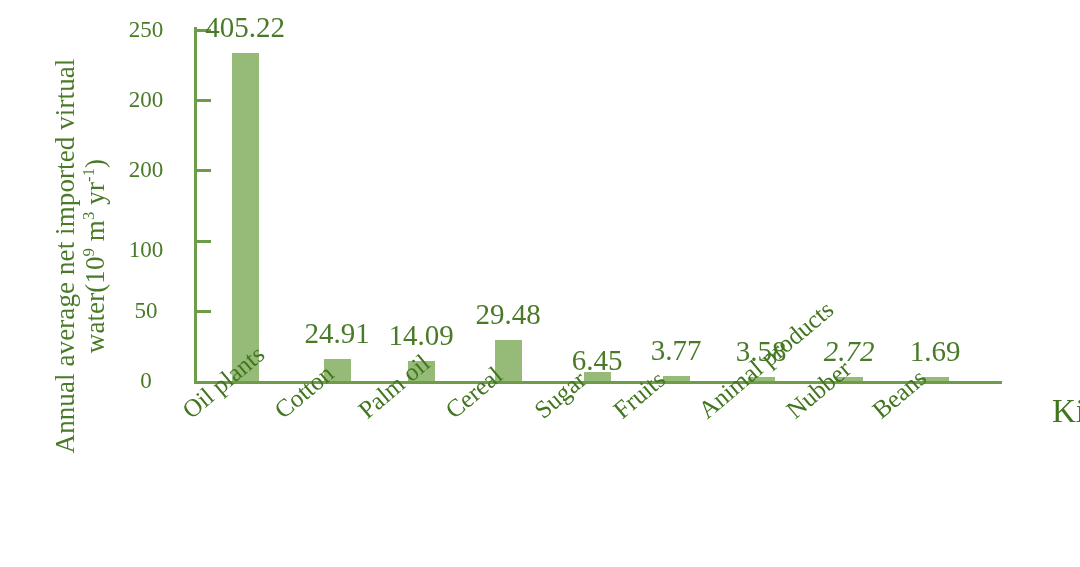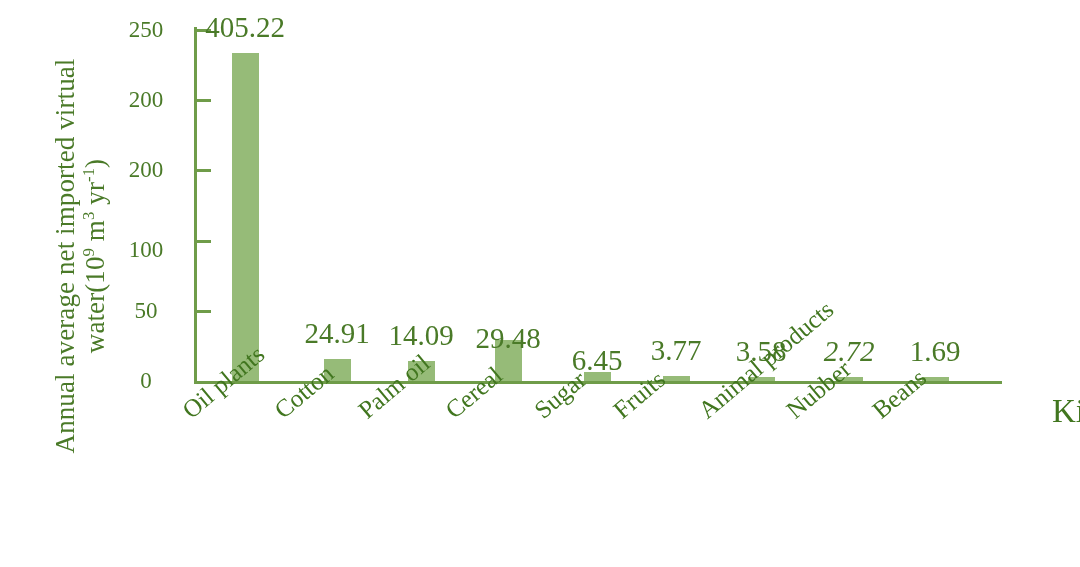--- a/index.html
+++ b/index.html
@@ -156,21 +156,21 @@
       <div class="bar" title="Sugar: 6.45" style="left: 583.5px; width: 27px; height: 9.0558px; background: rgb(150, 187, 120);"></div>
       <div class="bar" title="Fruits: 3.77" style="left: 662.5px; width: 27px; height: 5.29308px; background: rgb(150, 187, 120);"></div>
       <div class="bar" title="Animal products: 2.77" style="left: 747.5px; width: 27px; height: 3.88908px; background: rgb(150, 187, 120);"></div>
       <div class="bar" title="Nubber: 2.72" style="left: 835.5px; width: 27px; height: 3.81888px; background: rgb(150, 187, 120);"></div>
       <div class="bar" title="Beans: 2.58" style="left: 921.5px; width: 27px; height: 3.62232px; background: rgb(150, 187, 120);"></div>
     </div>
   <div id="values-layer">
       <div class="bar-value" style="left: 245px; top: 10.8852px;">405.22</div>
       <div class="bar-value" style="left: 337px; top: 316.704px;">24.91</div>
       <div class="bar-value" style="left: 421px; top: 319.218px;">14.09</div>
-      <div class="bar-value" style="left: 508px; top: 297.61px; margin-top: 24px;">29.48</div>
+      <div class="bar-value" style="left: 508px; top: 297.61px;">29.48</div>
       <div class="bar-value" style="left: 597px; top: 344px;">6.45</div>
       <div class="bar-value" style="left: 676px; top: 333.707px;">3.77</div>
       <div class="bar-value" style="left: 761px; top: 335.111px;">3.58</div>
       <div class="bar-value" style="left: 849px; top: 335.181px; font-style: italic;">2.72</div>
       <div class="bar-value" style="left: 935px; top: 335.378px;">1.69</div>
     </div>
   <div id="cats-layer">
       <div class="cat-label" style="left: 177px; top: 403px; transform: rotate(-40deg); color: rgb(65, 118, 31);">Oil plants</div>
       <div class="cat-label" style="left: 269px; top: 403px; transform: rotate(-40deg); color: rgb(65, 118, 31);">Cotton</div>
       <div class="cat-label" style="left: 353px; top: 403px; transform: rotate(-40deg); color: rgb(65, 118, 31);">Palm oil</div>

